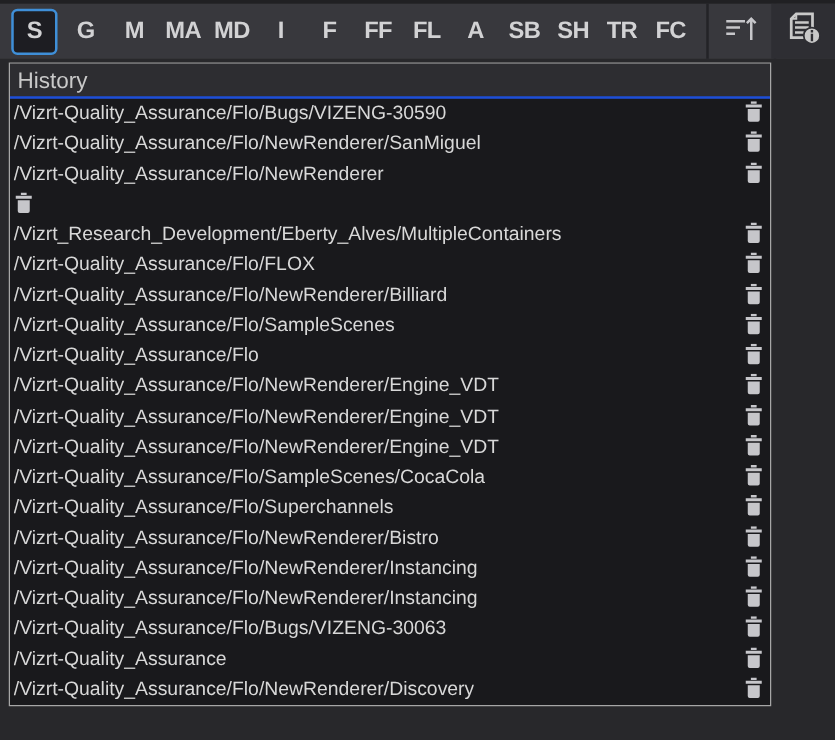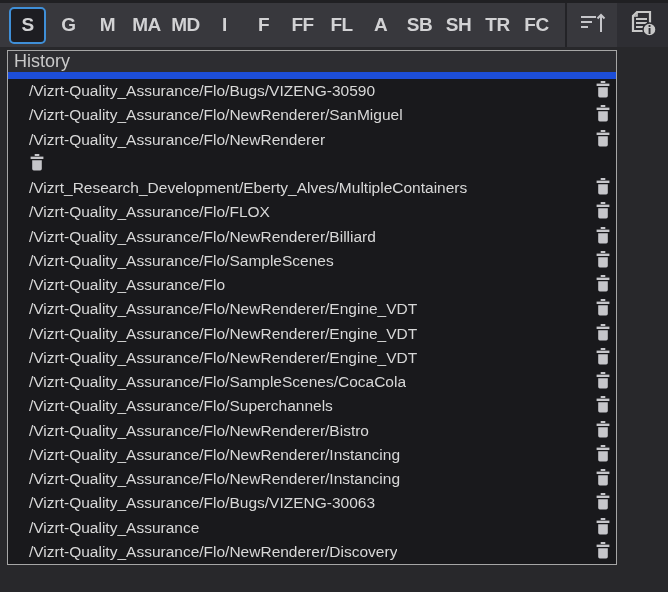--- a/index.html
+++ b/index.html
@@ -32,28 +32,28 @@
   .right-section{
     position:absolute;right:0;top:0;width:51px;height:44px;background:#2e2e33;
     display:flex;align-items:center;justify-content:center;
   }
   
   .panel{
     position:absolute;left:7px;top:50px;width:610px;height:515px;
     border:1px solid #a6a6a6;background:#19191c;box-sizing:border-box;
   }
   .panel-header{
-    height:28px;background:#2d2d31;border-bottom:7px solid #1d4ed8;
+    height:28px;background:#2d2d31;border-bottom:2px solid #1d4ed8;
     box-sizing:border-box;display:flex;align-items:center;
     color:#c9c9c9;font-size:18px;padding-left:6px;
   }
   .list{width:100%;}
   .row{
     height:24.25px;display:flex;align-items:center;justify-content:space-between;
-    padding:0 6px 0 21px;box-sizing:border-box;
+    padding:0 6px 0 3px;box-sizing:border-box;
   }
   .row-path{
     color:#d8d8d8;font-size:15.5px;white-space:nowrap;overflow:hidden;
   }
   .trash-btn{
     flex:none;width:15px;height:17px;display:flex;align-items:center;justify-content:center;
     background:none;border:none;padding:0;cursor:pointer;
   }
 </style>
 </head>

